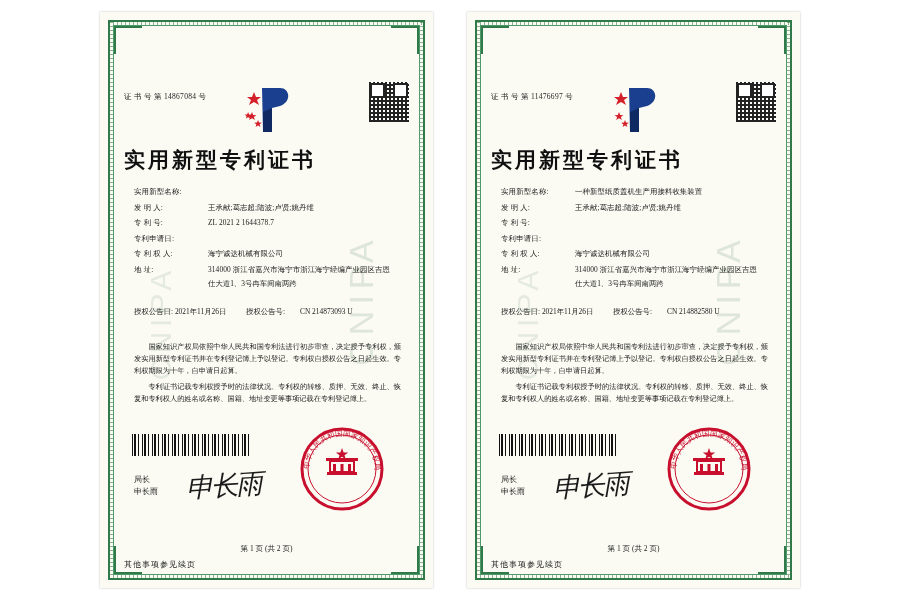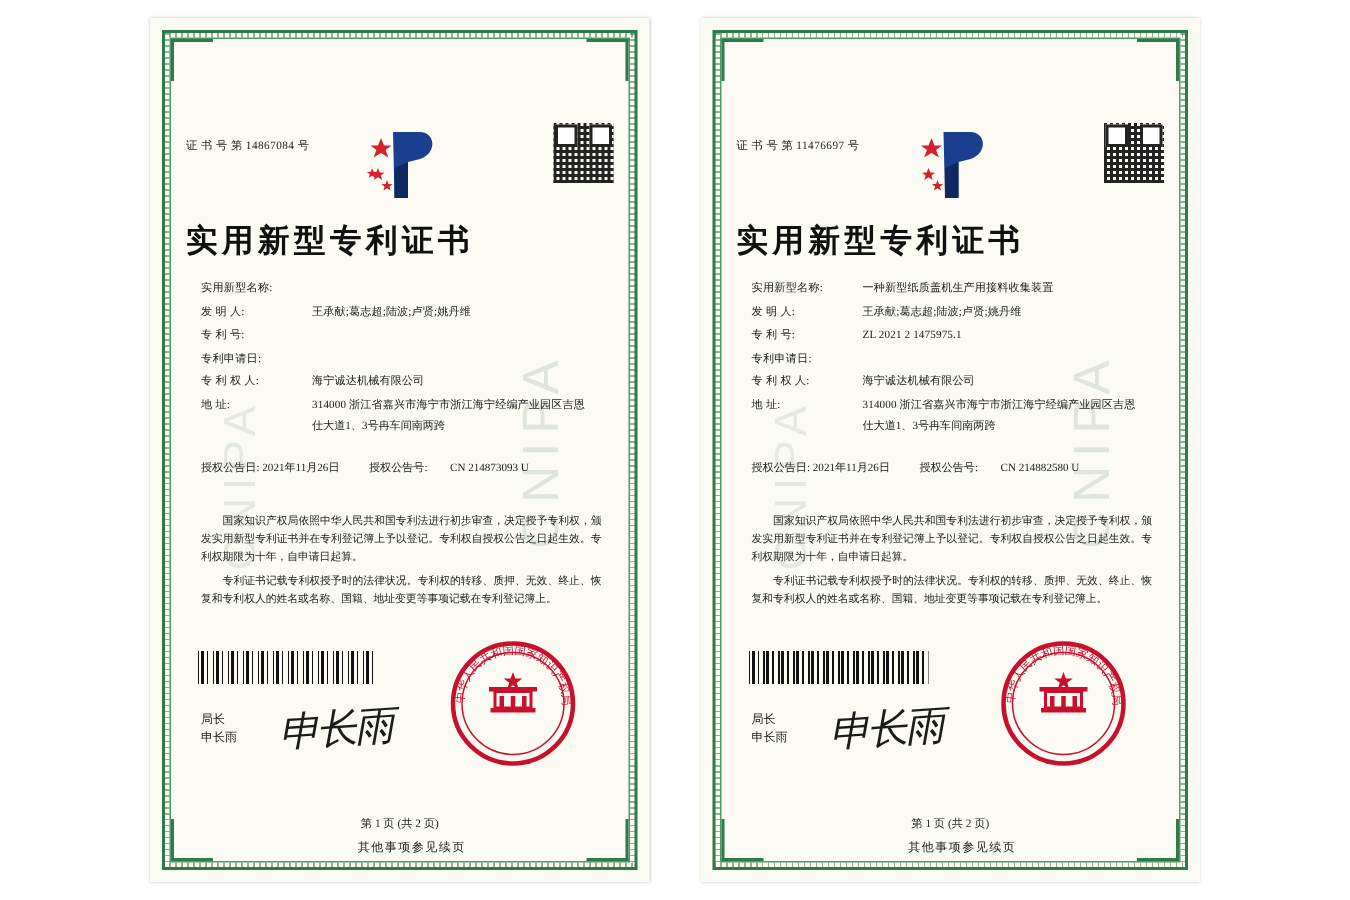--- a/index.html
+++ b/index.html
@@ -231,23 +231,23 @@
   .page-no {
     position: absolute;
     left: 0; right: 0;
     top: 510px;
     text-align: center;
     font-size: 7.5px;
     color: #222;
   }
   .footnote {
     position: absolute;
-    left: 16px; right: 0;
+    left: 0; right: 0;
     bottom: -2px;
-    text-align: center;
+    text-align: left;
     font-size: 8px;
     color: #1a1a1a;
     letter-spacing: 1px;
   }
 </style>
 </head>
 <body>
 
 <div class="stage">
 
@@ -283,20 +283,21 @@
       <div class="fields">
         <div class="frow">
           <div class="flabel">实用新型名称:</div>
         </div>
         <div class="frow">
           <div class="flabel">发 明 人:</div>
           <div class="fval">王承献;葛志超;陆波;卢贤;姚丹维</div>
         </div>
         <div class="frow">
           <div class="flabel">专 利 号:</div>
+          <div class="fval">ZL 2021 2 1644378.7</div>
         </div>
         <div class="frow">
           <div class="flabel">专利申请日:</div>
         </div>
         <div class="frow">
           <div class="flabel">专 利 权 人:</div>
           <div class="fval">海宁诚达机械有限公司</div>
         </div>
         <div class="frow">
           <div class="flabel">地 址:</div>
@@ -387,21 +388,20 @@
         <div class="frow">
           <div class="flabel">实用新型名称:</div>
           <div class="fval">一种新型纸质盖机生产用接料收集装置</div>
         </div>
         <div class="frow">
           <div class="flabel">发 明 人:</div>
           <div class="fval">王承献;葛志超;陆波;卢贤;姚丹维</div>
         </div>
         <div class="frow">
           <div class="flabel">专 利 号:</div>
-          <div class="fval">ZL 2021 2 1475975.1</div>
         </div>
         <div class="frow">
           <div class="flabel">专利申请日:</div>
         </div>
         <div class="frow">
           <div class="flabel">专 利 权 人:</div>
           <div class="fval">海宁诚达机械有限公司</div>
         </div>
         <div class="frow">
           <div class="flabel">地 址:</div>

